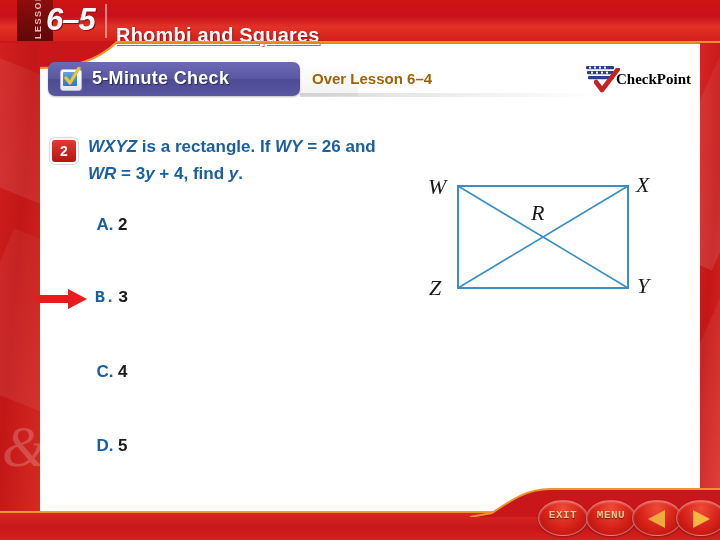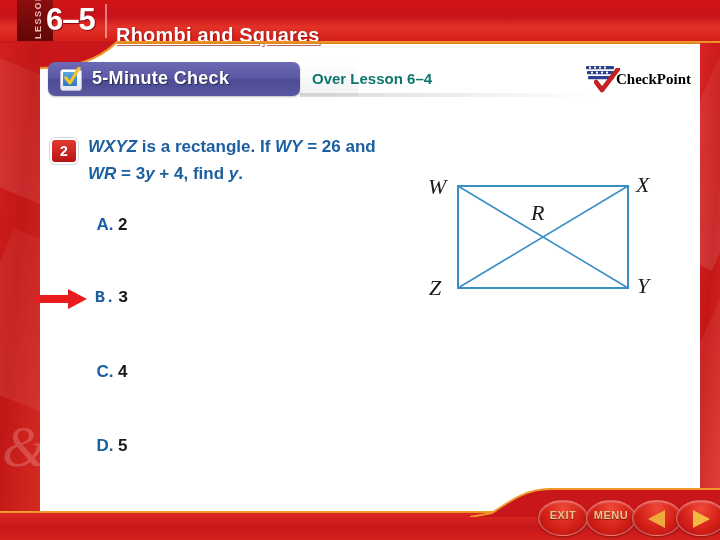--- a/index.html
+++ b/index.html
@@ -15,21 +15,21 @@
      background:linear-gradient(180deg,#f39d2a 0%,#d9801a 100%);}
   
   .lesson-block{position:absolute;left:17px;top:0;width:36px;height:43px;
      background:linear-gradient(180deg,#8d0d0d 0%,#5e0707 100%);}
   .lesson-text{position:absolute;left:-9px;top:11px;width:60px;
      transform:rotate(-90deg);transform-origin:center center;
      color:#e8b9b9;font-size:9px;font-weight:bold;letter-spacing:1.5px;
      text-align:center;}
   .lesson-num{position:absolute;left:46px;top:2px;color:#ffffff;
      font-size:31px;font-weight:bold;letter-spacing:-1px;
-     text-shadow:1px 1px 0 #8a0a0a;font-family:"Liberation Sans",sans-serif;}
+     text-shadow:1px 1px 0 #8a0a0a;font-family:"Liberation Sans",sans-serif;font-style:italic;}
   .header-divider{position:absolute;left:105px;top:4px;width:2px;height:34px;
      background:rgba(255,255,255,.45);}
   .header-title{position:absolute;left:116px;top:24px;color:#ffffff;
      font-size:20px;font-weight:bold;letter-spacing:.2px;
      text-shadow:1px 1px 1px rgba(120,0,0,.6);text-decoration:underline;}
 
   
   .curve-tongue{position:absolute;left:0;top:41px;width:230px;height:28px;overflow:hidden;}
   .curve-tongue svg{display:block;}
 
@@ -67,21 +67,21 @@
      border:1px solid #b9b9d2;}
   .check-icon .inner{position:absolute;left:2px;top:2px;width:14px;height:14px;
      background:linear-gradient(180deg,#5aa6e0,#2a78c4);border-radius:1px;}
   .check-icon .tick{position:absolute;left:3px;top:-3px;width:17px;height:20px;}
   .check-label{position:absolute;left:44px;top:6px;color:#ffffff;
      font-size:18px;font-weight:bold;letter-spacing:.3px;
      text-shadow:1px 1px 1px rgba(0,0,0,.45);}
   .tab-tail{position:absolute;left:288px;top:62px;width:70px;height:34px;
      background:linear-gradient(180deg,#ffffff 0%,#f2f2f2 100%);
      border-top-left-radius:17px;border-bottom-left-radius:17px;}
-  .over-lesson{position:absolute;left:312px;top:70px;color:#0f766e;
+  .over-lesson{position:absolute;left:312px;top:70px;color:#a16207;
      font-size:15px;font-weight:bold;}
   .tab-shadowline{position:absolute;left:300px;top:93px;width:300px;height:4px;
      background:linear-gradient(90deg,rgba(150,150,150,.35),rgba(255,255,255,0));}
 
   
   .cp-logo{position:absolute;left:586px;top:62px;width:104px;height:34px;}
   .cp-flag{position:absolute;left:0;top:2px;width:30px;height:20px;}
   .cp-check{position:absolute;left:8px;top:6px;width:26px;height:26px;}
   .cp-text{position:absolute;left:30px;top:9px;font-size:15px;font-weight:bold;
      font-family:"Liberation Serif",serif;}
@@ -125,21 +125,21 @@
   .bottom-gold{position:absolute;left:0;top:511px;width:720px;height:3px;
      background:linear-gradient(180deg,#f6a52e 0%,#dd8418 100%);}
   .bottom-curve{position:absolute;left:470px;top:487px;width:250px;height:30px;overflow:hidden;}
 
   .navbtn{position:absolute;top:500px;width:48px;height:34px;border-radius:50%;
      background:radial-gradient(ellipse at 50% 22%,#ef4a38 0%,#d52018 55%,#a60d0d 100%);
      border:1px solid rgba(255,255,255,.35);
      box-shadow:inset 0 1px 2px rgba(255,255,255,.35),0 1px 2px rgba(0,0,0,.35);}
   .navbtn .cap{position:absolute;left:0;top:8px;width:100%;text-align:center;
      font-size:11px;font-weight:bold;color:#f0c38a;letter-spacing:.5px;
-     text-shadow:0 1px 1px rgba(0,0,0,.5);}
+     text-shadow:0 1px 1px rgba(0,0,0,.5);font-family:Liberation Mono, monospace;}
   #btn-exit{left:538px;}
   #btn-menu{left:586px;}
   #btn-back{left:632px;}
   #btn-next{left:676px;}
   .navbtn svg{position:absolute;left:13px;top:8px;}
 </style>
 </head>
 <body>
 
 <div id="stage">

